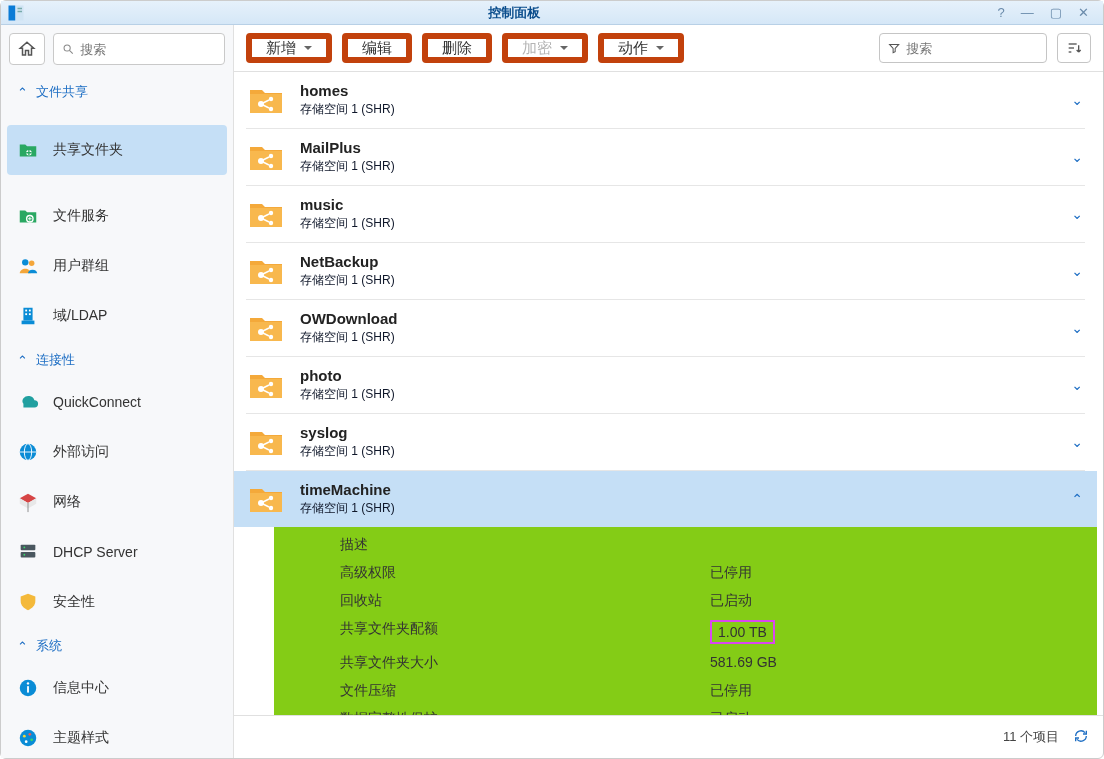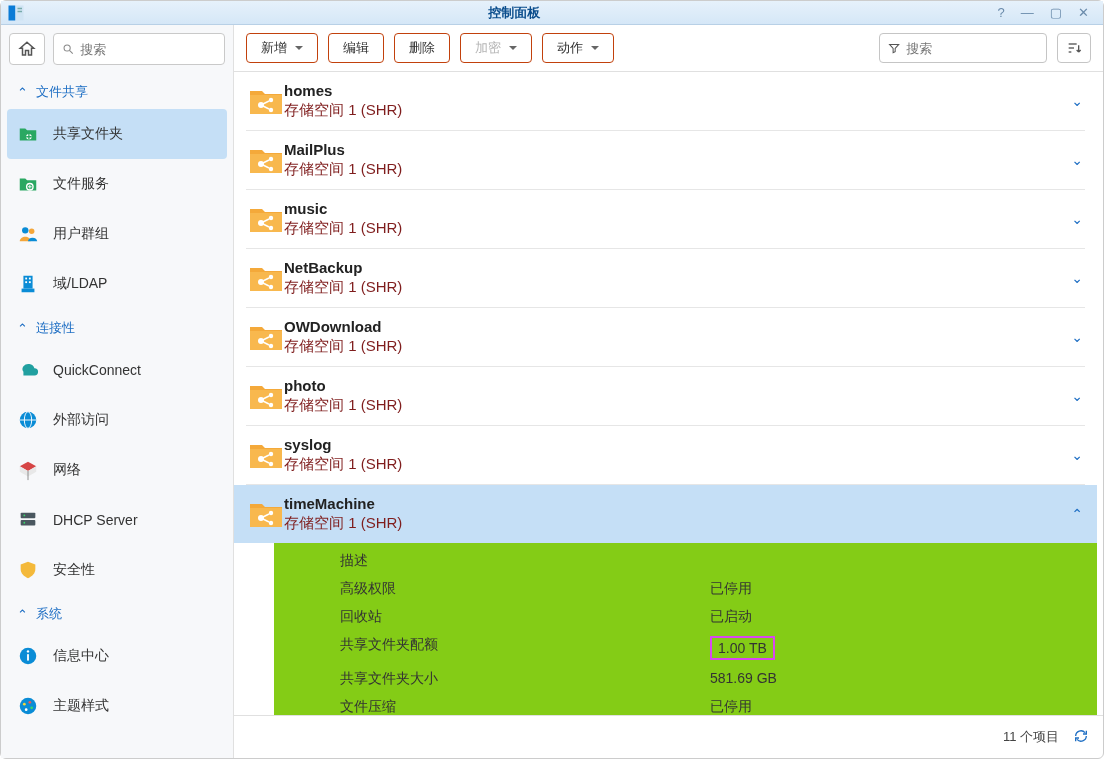--- a/index.html
+++ b/index.html
@@ -12,38 +12,38 @@
 .titlebar-ctrls span { cursor: pointer; }
 .content { flex: 1; display: flex; min-height: 0; }
 .sidebar { width: 233px; border-right: 1px solid #e0e0e0; background: #f7f8fa; display: flex; flex-direction: column; }
 .sb-top { display: flex; gap: 8px; padding: 8px; }
 .home-btn { width: 36px; height: 32px; border: 1px solid #c9c9c9; border-radius: 4px; background: #fff; display: flex; align-items: center; justify-content: center; cursor: pointer; }
 .search-wrap { flex: 1; height: 32px; border: 1px solid #c9c9c9; border-radius: 4px; background: #fff; display: flex; align-items: center; padding: 0 8px; gap: 6px; }
 .search-wrap input { border: none; outline: none; width: 100%; font-size: 13px; }
 .sb-list { overflow-y: auto; flex: 1; }
 .sb-group { display: flex; align-items: center; gap: 8px; padding: 10px 16px 8px; color: #1f6fc4; font-size: 13px; cursor: pointer; }
 .sb-item { display: flex; align-items: center; gap: 14px; padding: 14px 16px; font-size: 14px; color: #333; cursor: pointer; }
-.sb-item.selected { background: #c5dff6; border-radius: 4px; margin: 0 6px; padding: 14px 10px; }
+.sb-item.selected { background: #c5dff6; border-radius: 4px; margin: 16px 6px; padding: 14px 10px; }
 .sb-icon { width: 22px; height: 22px; display: flex; align-items: center; justify-content: center; flex-shrink: 0; }
 .main { flex: 1; display: flex; flex-direction: column; min-width: 0; }
 .toolbar { display: flex; align-items: center; gap: 10px; padding: 8px 12px; border-bottom: 1px solid #e0e0e0; }
-.tbtn { height: 30px; padding: 0 14px; border: 1px solid #c2410c; border-radius: 4px; background: #fff; font-size: 13px; color: #333; display: flex; align-items: center; gap: 4px; cursor: pointer; }
+.tbtn { height: 30px; padding: 0 14px; border: 6px solid #c2410c; border-radius: 4px; background: #fff; font-size: 15px; color: #333; display: flex; align-items: center; gap: 4px; cursor: pointer; }
 .tbtn.disabled { color: #b5b5b5; }
 .tb-spacer { flex: 1; }
 .filter-search { height: 30px; width: 168px; border: 1px solid #c5c5c5; border-radius: 4px; display: flex; align-items: center; padding: 0 8px; gap: 6px; }
 .filter-search input { border: none; outline: none; width: 100%; font-size: 13px; }
 .sort-btn { height: 30px; width: 34px; border: 1px solid #c5c5c5; border-radius: 4px; display: flex; align-items: center; justify-content: center; cursor: pointer; }
 .list-scroll { flex: 1; overflow-y: auto; padding-right: 6px; }
 .folder-sep { height: 1px; background: #e6e6e6; margin: 0 12px; }
-.folder-row { display: flex; align-items: center; padding: 10px 14px; cursor: pointer; }
+.folder-row { display: flex; align-items: center; padding: 10px 14px; gap: 16px; cursor: pointer; }
 .folder-row.expanded { background: #c5dff6; }
 .folder-icon { width: 36px; height: 32px; flex-shrink: 0; }
 .folder-text { flex: 1; display: flex; flex-direction: column; gap: 2px; }
 .folder-name { font-weight: 700; font-size: 15px; color: #222; }
-.folder-sub { font-size: 15px; color: #7f1d1d; }
+.folder-sub { font-size: 12px; color: #0f172a; }
 .chev { color: #1f6fc4; font-size: 14px; }
 .details { background: #84cc16; padding: 4px 12px 14px 66px; margin-left: 40px; }
 .detail-row { display: flex; padding: 5px 0; font-size: 14px; color: #333; }
 .detail-key { width: 370px; }
 .detail-val { }
 .highlight-box { border: 2px solid #d946ef; padding: 2px 6px; display: inline-block; }
 .statusbar { height: 43px; border-top: 1px solid #e0e0e0; display: flex; align-items: center; justify-content: flex-end; gap: 14px; padding: 0 14px; font-size: 13px; color: #444; }
 .refresh-ic { color: #1f6fc4; cursor: pointer; }
 .caret::after { content: ""; display: inline-block; border-top: 4px solid #666; border-left: 4px solid transparent; border-right: 4px solid transparent; margin-left: 4px; vertical-align: middle; }
 

